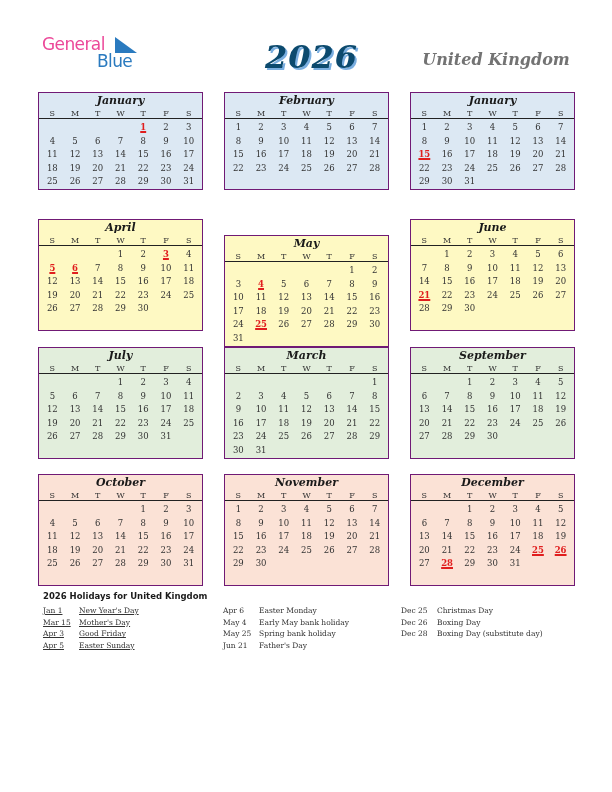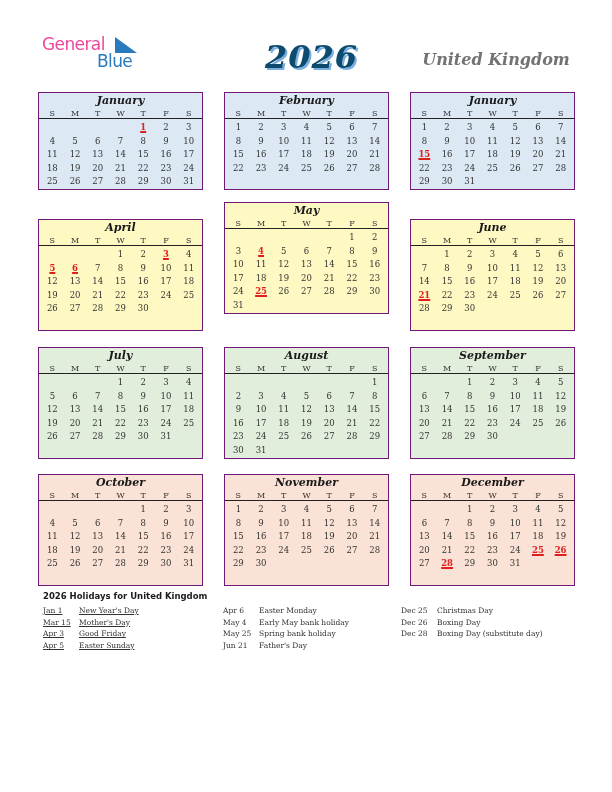--- a/index.html
+++ b/index.html
@@ -219,21 +219,21 @@
         <span>23</span>
         <span>24</span>
         <span>25</span>
         <span>26</span>
         <span>27</span>
         <span>28</span>
         <span>29</span>
         <span>30</span>
       </div>
     </div>
-    <div class="month q2" style="left: 224px; top: 196px;">
+    <div class="month q2" style="left: 224px; top: 229px;">
       <div class="mname">May</div>
       <div class="dow">
         <span>S</span>
         <span>M</span>
         <span>T</span>
         <span>W</span>
         <span>T</span>
         <span>F</span>
         <span>S</span>
       </div>
@@ -363,21 +363,21 @@
         <span>25</span>
         <span>26</span>
         <span>27</span>
         <span>28</span>
         <span>29</span>
         <span>30</span>
         <span>31</span>
       </div>
     </div>
     <div class="month q3" style="left: 224px; top: 341px;">
-      <div class="mname">August</div>
+      <div class="mname">March</div>
       <div class="dow">
         <span>S</span>
         <span>M</span>
         <span>T</span>
         <span>W</span>
         <span>T</span>
         <span>F</span>
         <span>S</span>
       </div>
       <div class="days">

